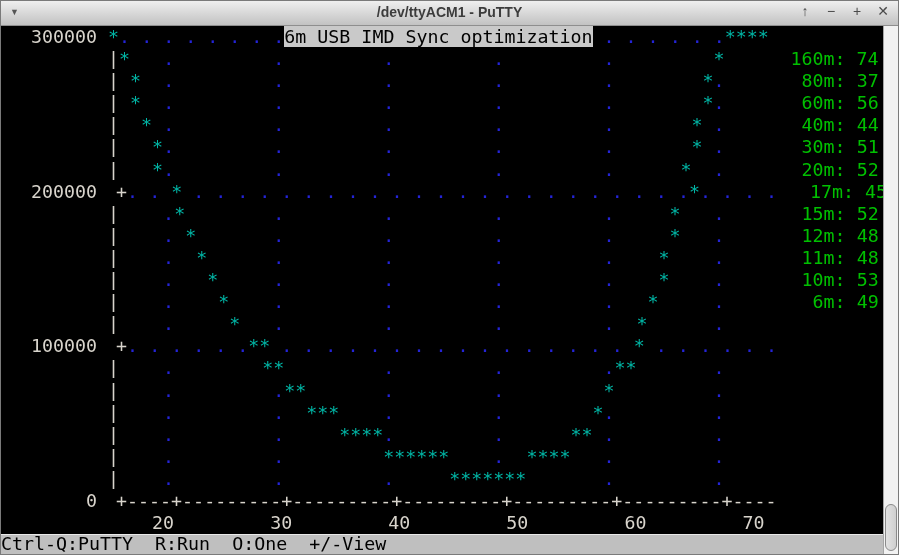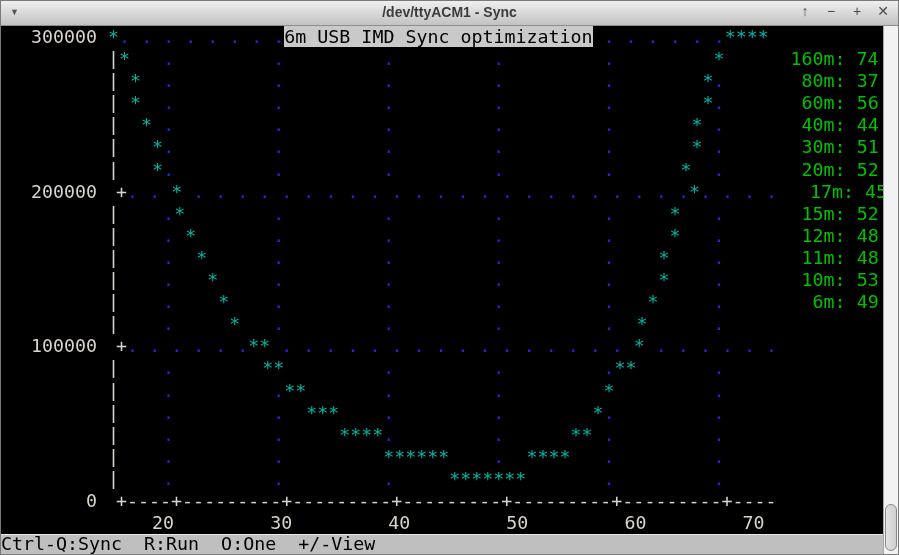--- a/index.html
+++ b/index.html
@@ -41,30 +41,30 @@
     color:#000;font-family:"DejaVu Sans Mono",monospace;
     font-size:18.3px;line-height:20px;white-space:pre;}
 </style>
 </head>
 <body>
 
 <div class="window">
 
   <div class="titlebar">
     <span class="menu-btn">▼</span>
-    <span class="win-title">/dev/ttyACM1 - Sync</span>
+    <span class="win-title">/dev/ttyACM1 - PuTTY</span>
     <span class="win-buttons" id="win-buttons">
         <span>↑</span>
         <span>−</span>
         <span>+</span>
         <span>✕</span>
       </span>
   </div>
 
   <pre class="terminal" id="terminal"><div><span class="c-txt">  </span><span class="c-axis">300000</span><span class="c-txt"> </span><span class="c-pt">*</span><span class="c-dot">.</span><span class="c-txt"> </span><span class="c-dot">.</span><span class="c-txt"> </span><span class="c-dot">.</span><span class="c-txt"> </span><span class="c-dot">.</span><span class="c-txt"> </span><span class="c-dot">.</span><span class="c-txt"> </span><span class="c-dot">.</span><span class="c-txt"> </span><span class="c-dot">.</span><span class="c-txt"> </span><span class="c-dot">.</span><span class="c-ttl">6m USB IMD Sync optimization</span><span class="c-txt"> </span><span class="c-dot">.</span><span class="c-txt"> </span><span class="c-dot">.</span><span class="c-txt"> </span><span class="c-dot">.</span><span class="c-txt"> </span><span class="c-dot">.</span><span class="c-txt"> </span><span class="c-dot">.</span><span class="c-txt"> </span><span class="c-dot">.</span><span class="c-pt">****</span><span class="c-txt">           </span></div><div><span class="c-txt">         </span><span class="c-axis">|</span><span class="c-pt">*</span><span class="c-txt">   </span><span class="c-dot">.</span><span class="c-txt">         </span><span class="c-dot">.</span><span class="c-txt">         </span><span class="c-dot">.</span><span class="c-txt">         </span><span class="c-dot">.</span><span class="c-txt">         </span><span class="c-dot">.</span><span class="c-txt">         </span><span class="c-pt">*</span><span class="c-txt">      </span><span class="c-leg">160m: 74</span><span class="c-txt"> </span></div><div><span class="c-txt">         </span><span class="c-axis">|</span><span class="c-txt"> </span><span class="c-pt">*</span><span class="c-txt">  </span><span class="c-dot">.</span><span class="c-txt">         </span><span class="c-dot">.</span><span class="c-txt">         </span><span class="c-dot">.</span><span class="c-txt">         </span><span class="c-dot">.</span><span class="c-txt">         </span><span class="c-dot">.</span><span class="c-txt">        </span><span class="c-pt">*</span><span class="c-dot">.</span><span class="c-txt">      </span><span class="c-leg"> 80m: 37</span><span class="c-txt"> </span></div><div><span class="c-txt">         </span><span class="c-axis">|</span><span class="c-txt"> </span><span class="c-pt">*</span><span class="c-txt">  </span><span class="c-dot">.</span><span class="c-txt">         </span><span class="c-dot">.</span><span class="c-txt">         </span><span class="c-dot">.</span><span class="c-txt">         </span><span class="c-dot">.</span><span class="c-txt">         </span><span class="c-dot">.</span><span class="c-txt">        </span><span class="c-pt">*</span><span class="c-dot">.</span><span class="c-txt">      </span><span class="c-leg"> 60m: 56</span><span class="c-txt"> </span></div><div><span class="c-txt">         </span><span class="c-axis">|</span><span class="c-txt">  </span><span class="c-pt">*</span><span class="c-txt"> </span><span class="c-dot">.</span><span class="c-txt">         </span><span class="c-dot">.</span><span class="c-txt">         </span><span class="c-dot">.</span><span class="c-txt">         </span><span class="c-dot">.</span><span class="c-txt">         </span><span class="c-dot">.</span><span class="c-txt">       </span><span class="c-pt">*</span><span class="c-txt"> </span><span class="c-dot">.</span><span class="c-txt">      </span><span class="c-leg"> 40m: 44</span><span class="c-txt"> </span></div><div><span class="c-txt">         </span><span class="c-axis">|</span><span class="c-txt">   </span><span class="c-pt">*</span><span class="c-dot">.</span><span class="c-txt">         </span><span class="c-dot">.</span><span class="c-txt">         </span><span class="c-dot">.</span><span class="c-txt">         </span><span class="c-dot">.</span><span class="c-txt">         </span><span class="c-dot">.</span><span class="c-txt">       </span><span class="c-pt">*</span><span class="c-txt"> </span><span class="c-dot">.</span><span class="c-txt">      </span><span class="c-leg"> 30m: 51</span><span class="c-txt"> </span></div><div><span class="c-txt">         </span><span class="c-axis">|</span><span class="c-txt">   </span><span class="c-pt">*</span><span class="c-dot">.</span><span class="c-txt">         </span><span class="c-dot">.</span><span class="c-txt">         </span><span class="c-dot">.</span><span class="c-txt">         </span><span class="c-dot">.</span><span class="c-txt">         </span><span class="c-dot">.</span><span class="c-txt">      </span><span class="c-pt">*</span><span class="c-txt">  </span><span class="c-dot">.</span><span class="c-txt">      </span><span class="c-leg"> 20m: 52</span><span class="c-txt"> </span></div><div><span class="c-txt">  </span><span class="c-axis">200000</span><span class="c-txt"> </span><span class="c-axis">+</span><span class="c-dot">.</span><span class="c-txt"> </span><span class="c-dot">.</span><span class="c-txt"> </span><span class="c-pt">*</span><span class="c-txt"> </span><span class="c-dot">.</span><span class="c-txt"> </span><span class="c-dot">.</span><span class="c-txt"> </span><span class="c-dot">.</span><span class="c-txt"> </span><span class="c-dot">.</span><span class="c-txt"> </span><span class="c-dot">.</span><span class="c-txt"> </span><span class="c-dot">.</span><span class="c-txt"> </span><span class="c-dot">.</span><span class="c-txt"> </span><span class="c-dot">.</span><span class="c-txt"> </span><span class="c-dot">.</span><span class="c-txt"> </span><span class="c-dot">.</span><span class="c-txt"> </span><span class="c-dot">.</span><span class="c-txt"> </span><span class="c-dot">.</span><span class="c-txt"> </span><span class="c-dot">.</span><span class="c-txt"> </span><span class="c-dot">.</span><span class="c-txt"> </span><span class="c-dot">.</span><span class="c-txt"> </span><span class="c-dot">.</span><span class="c-txt"> </span><span class="c-dot">.</span><span class="c-txt"> </span><span class="c-dot">.</span><span class="c-txt"> </span><span class="c-dot">.</span><span class="c-txt"> </span><span class="c-dot">.</span><span class="c-txt"> </span><span class="c-dot">.</span><span class="c-txt"> </span><span class="c-dot">.</span><span class="c-txt"> </span><span class="c-dot">.</span><span class="c-pt">*</span><span class="c-dot">.</span><span class="c-txt"> </span><span class="c-dot">.</span><span class="c-txt"> </span><span class="c-dot">.</span><span class="c-txt"> </span><span class="c-dot">.</span><span class="c-txt">  </span><span class="c-leg"> 17m: 45</span><span class="c-txt"> </span></div><div><span class="c-txt">         </span><span class="c-axis">|</span><span class="c-txt">    </span><span class="c-dot">.</span><span class="c-pt">*</span><span class="c-txt">        </span><span class="c-dot">.</span><span class="c-txt">         </span><span class="c-dot">.</span><span class="c-txt">         </span><span class="c-dot">.</span><span class="c-txt">         </span><span class="c-dot">.</span><span class="c-txt">     </span><span class="c-pt">*</span><span class="c-txt">   </span><span class="c-dot">.</span><span class="c-txt">      </span><span class="c-leg"> 15m: 52</span><span class="c-txt"> </span></div><div><span class="c-txt">         </span><span class="c-axis">|</span><span class="c-txt">    </span><span class="c-dot">.</span><span class="c-txt"> </span><span class="c-pt">*</span><span class="c-txt">       </span><span class="c-dot">.</span><span class="c-txt">         </span><span class="c-dot">.</span><span class="c-txt">         </span><span class="c-dot">.</span><span class="c-txt">         </span><span class="c-dot">.</span><span class="c-txt">     </span><span class="c-pt">*</span><span class="c-txt">   </span><span class="c-dot">.</span><span class="c-txt">      </span><span class="c-leg"> 12m: 48</span><span class="c-txt"> </span></div><div><span class="c-txt">         </span><span class="c-axis">|</span><span class="c-txt">    </span><span class="c-dot">.</span><span class="c-txt">  </span><span class="c-pt">*</span><span class="c-txt">      </span><span class="c-dot">.</span><span class="c-txt">         </span><span class="c-dot">.</span><span class="c-txt">         </span><span class="c-dot">.</span><span class="c-txt">         </span><span class="c-dot">.</span><span class="c-txt">    </span><span class="c-pt">*</span><span class="c-txt">    </span><span class="c-dot">.</span><span class="c-txt">      </span><span class="c-leg"> 11m: 48</span><span class="c-txt"> </span></div><div><span class="c-txt">         </span><span class="c-axis">|</span><span class="c-txt">    </span><span class="c-dot">.</span><span class="c-txt">   </span><span class="c-pt">*</span><span class="c-txt">     </span><span class="c-dot">.</span><span class="c-txt">         </span><span class="c-dot">.</span><span class="c-txt">         </span><span class="c-dot">.</span><span class="c-txt">         </span><span class="c-dot">.</span><span class="c-txt">    </span><span class="c-pt">*</span><span class="c-txt">    </span><span class="c-dot">.</span><span class="c-txt">      </span><span class="c-leg"> 10m: 53</span><span class="c-txt"> </span></div><div><span class="c-txt">         </span><span class="c-axis">|</span><span class="c-txt">    </span><span class="c-dot">.</span><span class="c-txt">    </span><span class="c-pt">*</span><span class="c-txt">    </span><span class="c-dot">.</span><span class="c-txt">         </span><span class="c-dot">.</span><span class="c-txt">         </span><span class="c-dot">.</span><span class="c-txt">         </span><span class="c-dot">.</span><span class="c-txt">   </span><span class="c-pt">*</span><span class="c-txt">     </span><span class="c-dot">.</span><span class="c-txt">      </span><span class="c-leg">  6m: 49</span><span class="c-txt"> </span></div><div><span class="c-txt">         </span><span class="c-axis">|</span><span class="c-txt">    </span><span class="c-dot">.</span><span class="c-txt">     </span><span class="c-pt">*</span><span class="c-txt">   </span><span class="c-dot">.</span><span class="c-txt">         </span><span class="c-dot">.</span><span class="c-txt">         </span><span class="c-dot">.</span><span class="c-txt">         </span><span class="c-dot">.</span><span class="c-txt">  </span><span class="c-pt">*</span><span class="c-txt">      </span><span class="c-dot">.</span><span class="c-txt">               </span></div><div><span class="c-txt">  </span><span class="c-axis">100000</span><span class="c-txt"> </span><span class="c-axis">+</span><span class="c-dot">.</span><span class="c-txt"> </span><span class="c-dot">.</span><span class="c-txt"> </span><span class="c-dot">.</span><span class="c-txt"> </span><span class="c-dot">.</span><span class="c-txt"> </span><span class="c-dot">.</span><span class="c-txt"> </span><span class="c-dot">.</span><span class="c-pt">**</span><span class="c-txt"> </span><span class="c-dot">.</span><span class="c-txt"> </span><span class="c-dot">.</span><span class="c-txt"> </span><span class="c-dot">.</span><span class="c-txt"> </span><span class="c-dot">.</span><span class="c-txt"> </span><span class="c-dot">.</span><span class="c-txt"> </span><span class="c-dot">.</span><span class="c-txt"> </span><span class="c-dot">.</span><span class="c-txt"> </span><span class="c-dot">.</span><span class="c-txt"> </span><span class="c-dot">.</span><span class="c-txt"> </span><span class="c-dot">.</span><span class="c-txt"> </span><span class="c-dot">.</span><span class="c-txt"> </span><span class="c-dot">.</span><span class="c-txt"> </span><span class="c-dot">.</span><span class="c-txt"> </span><span class="c-dot">.</span><span class="c-txt"> </span><span class="c-dot">.</span><span class="c-txt"> </span><span class="c-dot">.</span><span class="c-txt"> </span><span class="c-pt">*</span><span class="c-txt"> </span><span class="c-dot">.</span><span class="c-txt"> </span><span class="c-dot">.</span><span class="c-txt"> </span><span class="c-dot">.</span><span class="c-txt"> </span><span class="c-dot">.</span><span class="c-txt"> </span><span class="c-dot">.</span><span class="c-txt"> </span><span class="c-dot">.</span><span class="c-txt">           </span></div><div><span class="c-txt">         </span><span class="c-axis">|</span><span class="c-txt">    </span><span class="c-dot">.</span><span class="c-txt">        </span><span class="c-pt">**</span><span class="c-txt">         </span><span class="c-dot">.</span><span class="c-txt">         </span><span class="c-dot">.</span><span class="c-txt">         </span><span class="c-dot">.</span><span class="c-pt">**</span><span class="c-txt">       </span><span class="c-dot">.</span><span class="c-txt">               </span></div><div><span class="c-txt">         </span><span class="c-axis">|</span><span class="c-txt">    </span><span class="c-dot">.</span><span class="c-txt">         </span><span class="c-dot">.</span><span class="c-pt">**</span><span class="c-txt">       </span><span class="c-dot">.</span><span class="c-txt">         </span><span class="c-dot">.</span><span class="c-txt">         </span><span class="c-pt">*</span><span class="c-txt">         </span><span class="c-dot">.</span><span class="c-txt">               </span></div><div><span class="c-txt">         </span><span class="c-axis">|</span><span class="c-txt">    </span><span class="c-dot">.</span><span class="c-txt">         </span><span class="c-dot">.</span><span class="c-txt">  </span><span class="c-pt">***</span><span class="c-txt">    </span><span class="c-dot">.</span><span class="c-txt">         </span><span class="c-dot">.</span><span class="c-txt">        </span><span class="c-pt">*</span><span class="c-dot">.</span><span class="c-txt">         </span><span class="c-dot">.</span><span class="c-txt">               </span></div><div><span class="c-txt">         </span><span class="c-axis">|</span><span class="c-txt">    </span><span class="c-dot">.</span><span class="c-txt">         </span><span class="c-dot">.</span><span class="c-txt">     </span><span class="c-pt">****</span><span class="c-dot">.</span><span class="c-txt">         </span><span class="c-dot">.</span><span class="c-txt">      </span><span class="c-pt">**</span><span class="c-txt"> </span><span class="c-dot">.</span><span class="c-txt">         </span><span class="c-dot">.</span><span class="c-txt">               </span></div><div><span class="c-txt">         </span><span class="c-axis">|</span><span class="c-txt">    </span><span class="c-dot">.</span><span class="c-txt">         </span><span class="c-dot">.</span><span class="c-txt">         </span><span class="c-pt">******</span><span class="c-txt">    </span><span class="c-dot">.</span><span class="c-txt">  </span><span class="c-pt">****</span><span class="c-txt">   </span><span class="c-dot">.</span><span class="c-txt">         </span><span class="c-dot">.</span><span class="c-txt">               </span></div><div><span class="c-txt">         </span><span class="c-axis">|</span><span class="c-txt">    </span><span class="c-dot">.</span><span class="c-txt">         </span><span class="c-dot">.</span><span class="c-txt">         </span><span class="c-dot">.</span><span class="c-txt">     </span><span class="c-pt">*******</span><span class="c-txt">       </span><span class="c-dot">.</span><span class="c-txt">         </span><span class="c-dot">.</span><span class="c-txt">               </span></div><div><span class="c-txt">       </span><span class="c-axis">0</span><span class="c-txt"> </span><span class="c-axis">+----+---------+---------+---------+---------+---------+----</span><span class="c-txt">           </span></div><div><span class="c-txt">             </span><span class="c-axis">20</span><span class="c-txt">        </span><span class="c-axis">30</span><span class="c-txt">        </span><span class="c-axis">40</span><span class="c-txt">        </span><span class="c-axis">50</span><span class="c-txt">        </span><span class="c-axis">60</span><span class="c-txt">        </span><span class="c-axis">70</span><span class="c-txt">               </span></div></pre>
 
   <div class="scrollbar">
     <div class="scroll-thumb"></div>
   </div>
 
-  <div class="statusbar">Ctrl-Q:Sync  R:Run  O:One  +/-View</div>
+  <div class="statusbar">Ctrl-Q:PuTTY  R:Run  O:One  +/-View</div>
 
 </div>
 
 </body></html>

